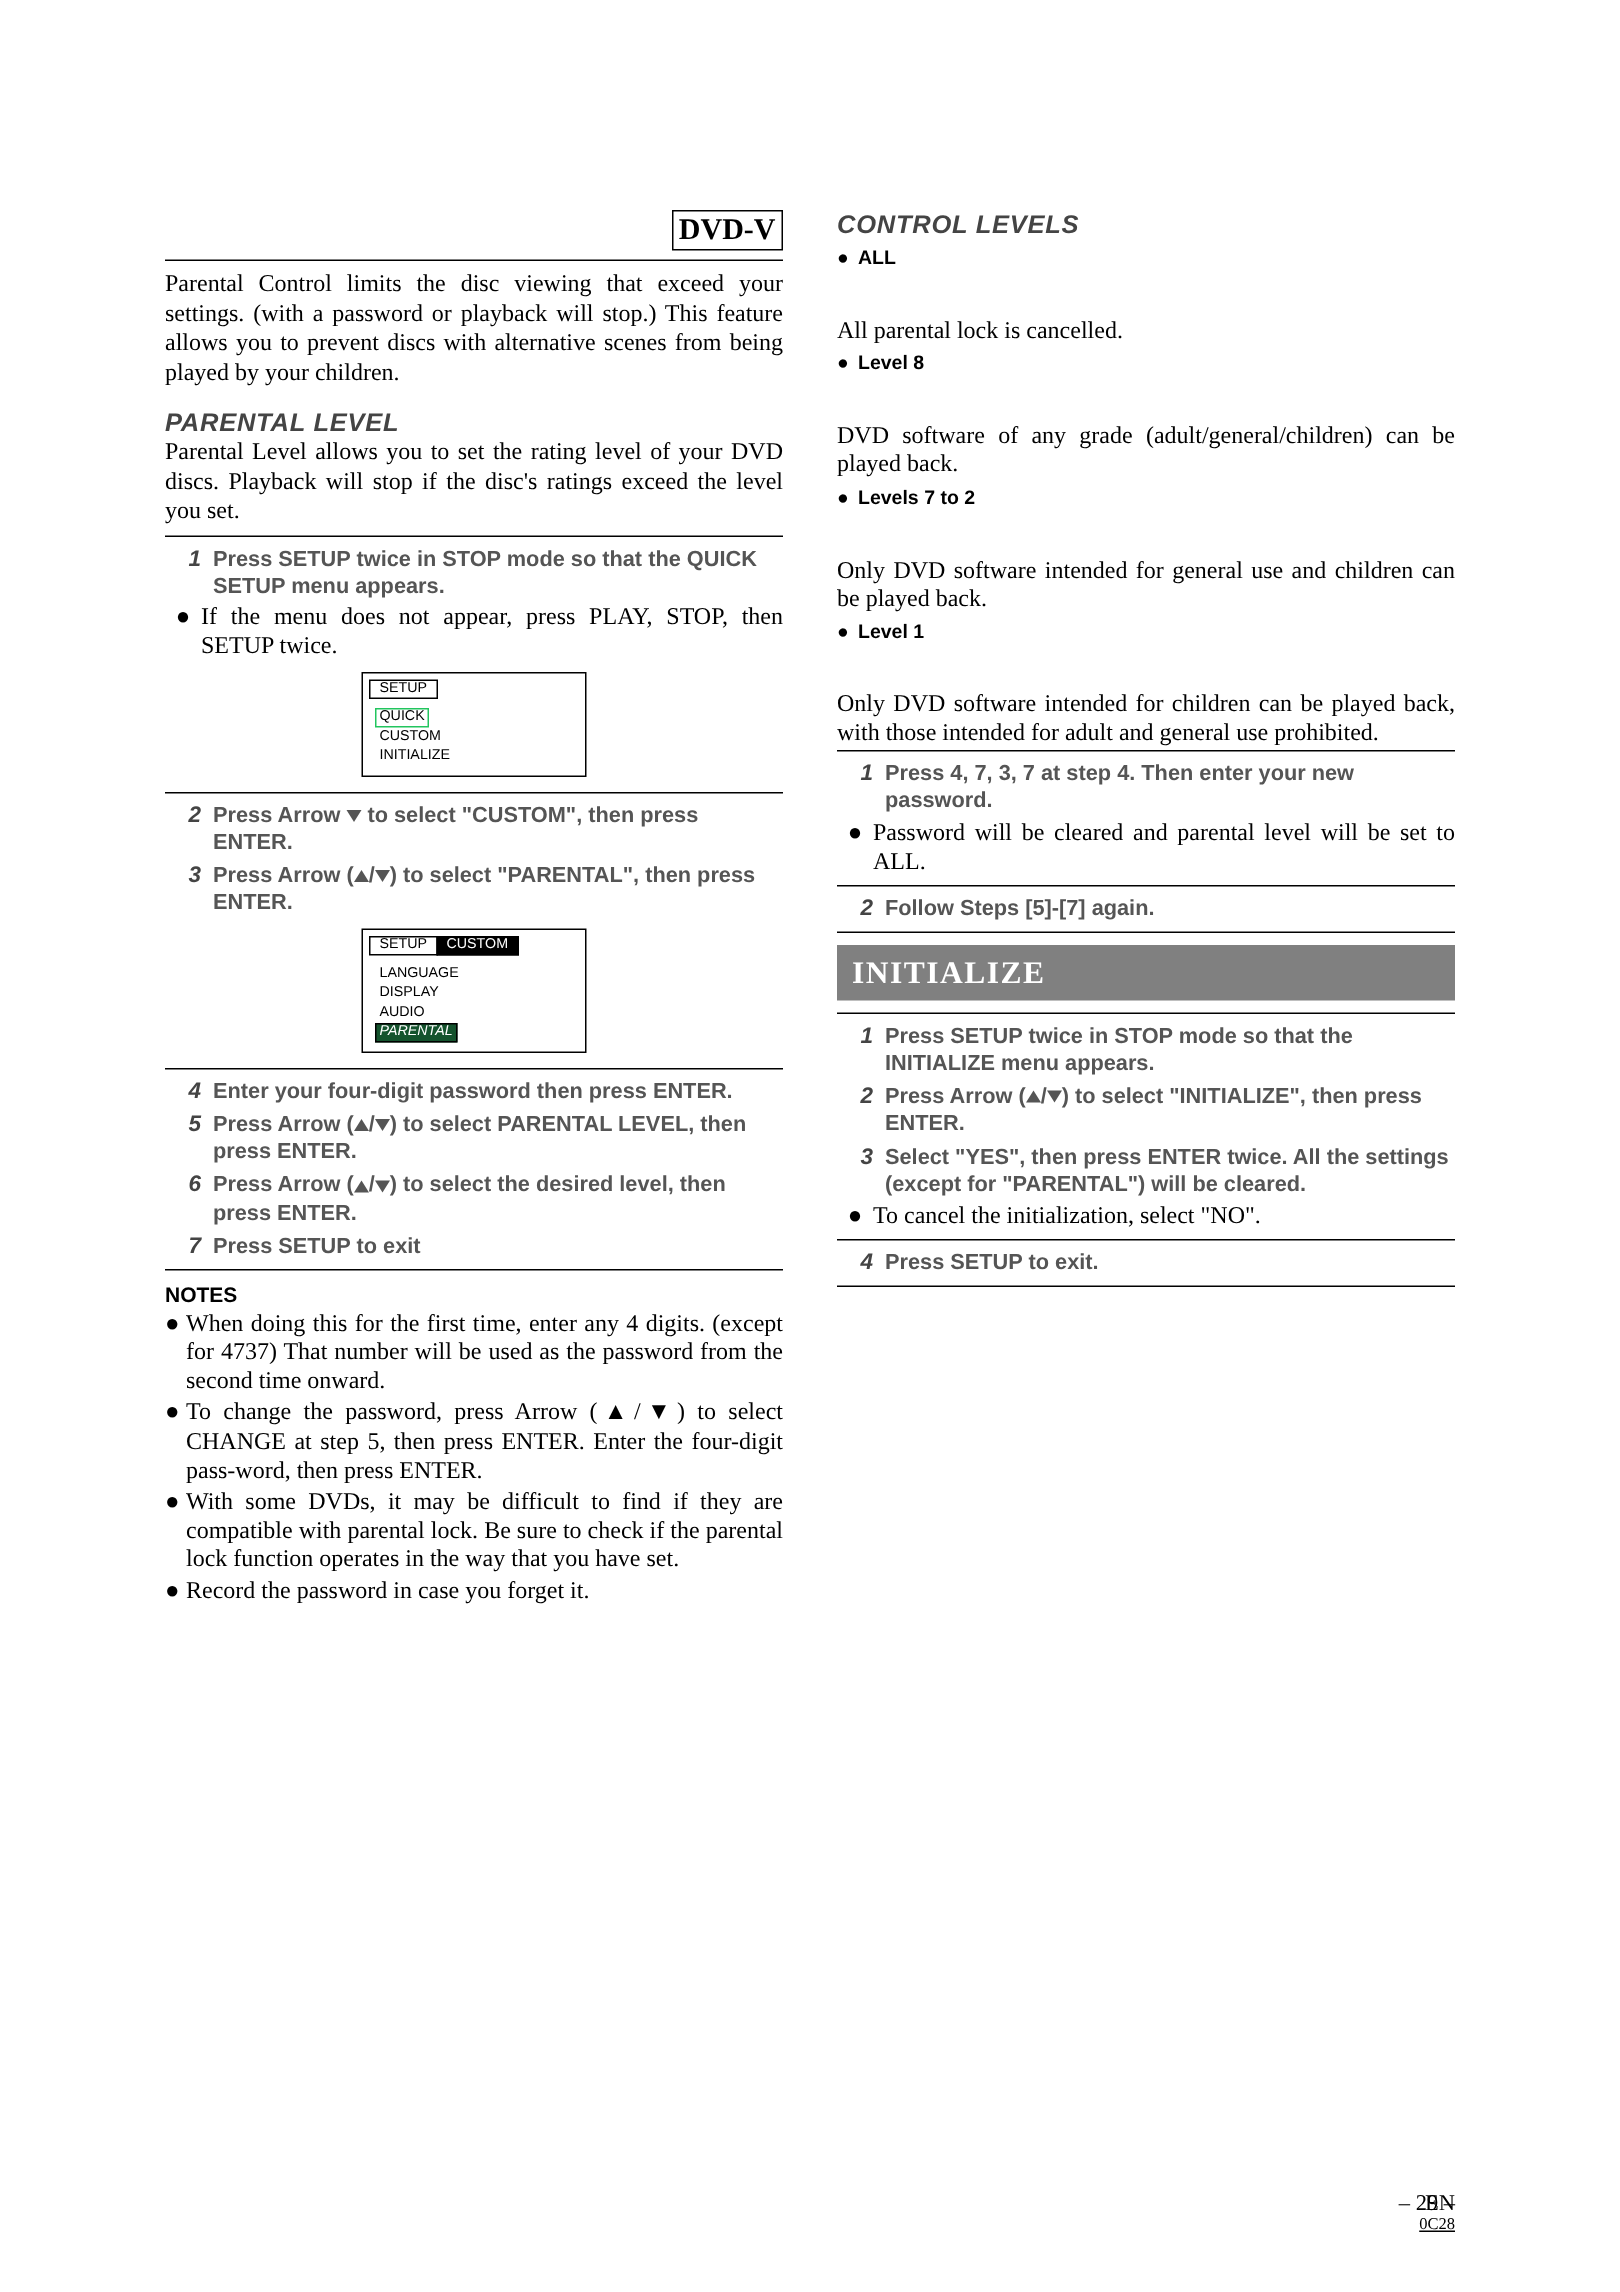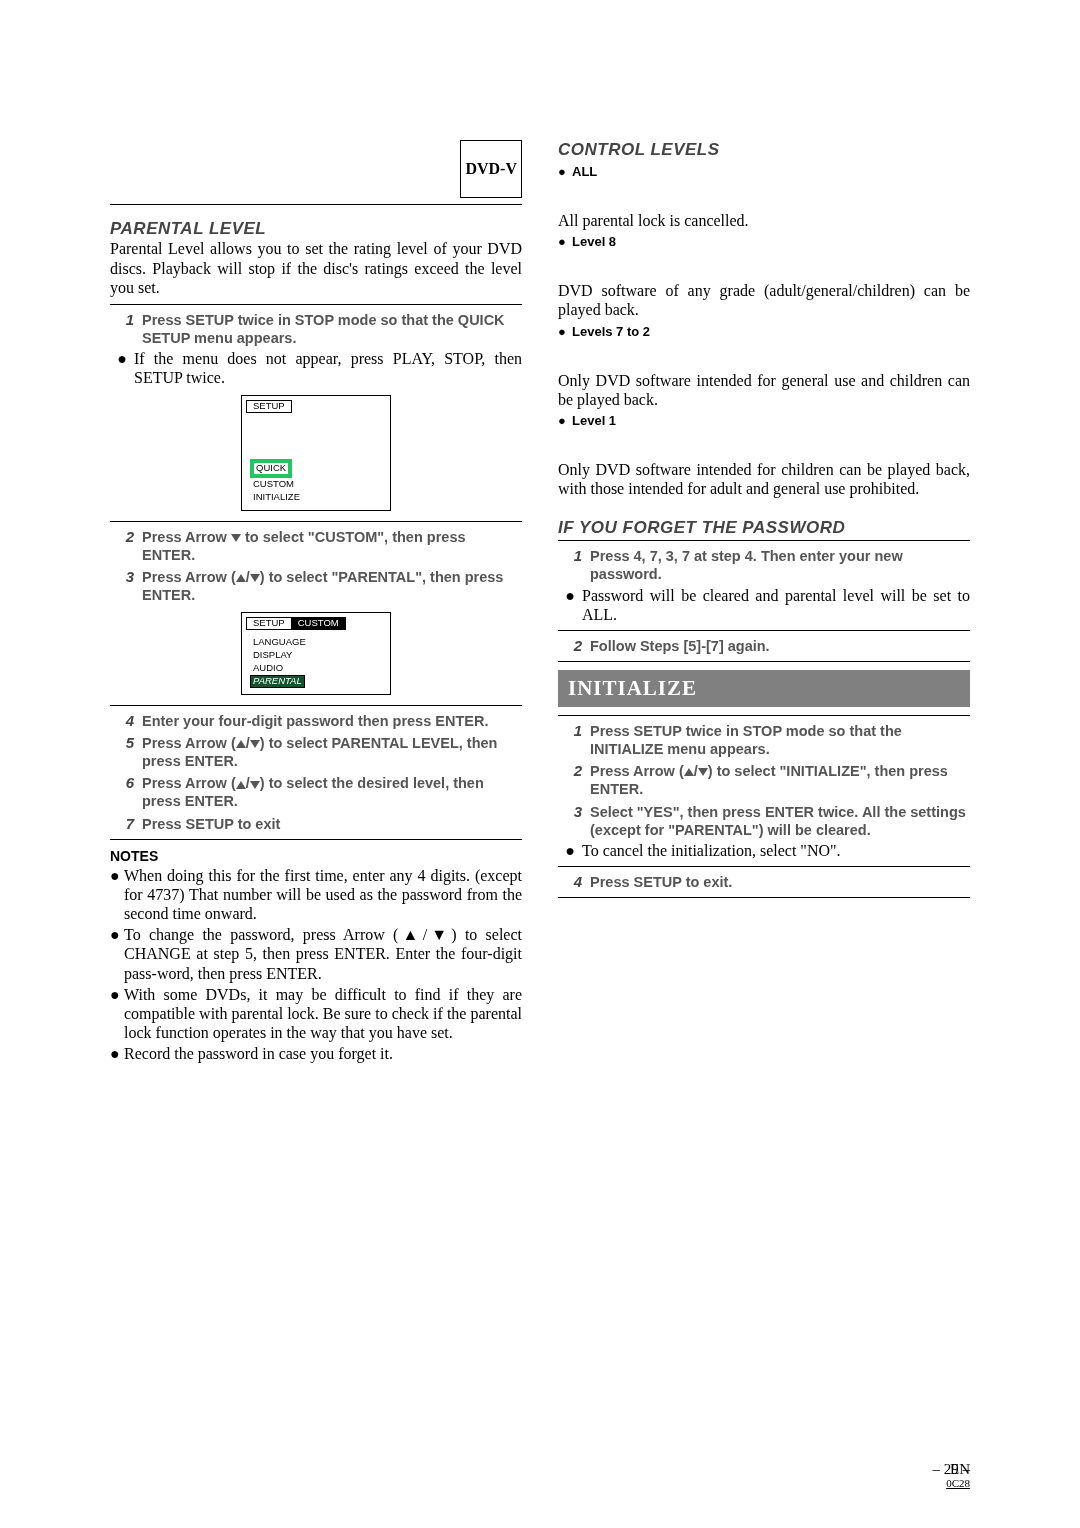--- a/index.html
+++ b/index.html
@@ -38,22 +38,22 @@
   }
   .dvdv-row {
     text-align: right;
     margin-bottom: 6px;
   }
   .dvdv {
     display: inline-block;
     border: 1.5px solid #000;
     font-family: "Times New Roman", serif;
     font-weight: bold;
-    font-size: 16px;
-    padding: 19px 4px;
+    font-size: 20px;
+    padding: 1px 4px;
   }
   .hrule {
     border-top: 1px solid #000;
     margin: 2px 0 6px 0;
   }
   .body-text {
     font-size: 16px;
     line-height: 1.22;
     text-align: justify;
   }
@@ -167,21 +167,21 @@
   }
   .osd .tab.sel { background: #000; color: #fff; }
   .osd .items {
     padding-left: 4px;
   }
   .osd .it {
     display: inline-block;
     padding: 0 2px;
     border: 1px solid transparent;
   }
-  .osd .it.box { border: 4px solid #22c55e; margin-top: 40px; }
+  .osd .it.box { border: 1px solid #22c55e; }
   .osd .it.sel { background: #14532d; color: #fff; border-color: #000; font-style: italic; }
   .footer {
     position: absolute;
     bottom: 50px;
     left: 110px;
     right: 110px;
     font-size: 15px;
   }
   .footer .pn { text-align: right; }
   .footer .lang { position: absolute; right: 0; top: 0; }
@@ -206,20 +206,21 @@
 <body>
 
 <div class="page">
   <div class="cols">
 
     <div class="col">
       <div class="dvdv-row">
         <span class="dvdv">DVD-V</span>
       </div>
       <div class="hrule"></div>
+      <div class="body-text">Parental Control limits the disc viewing that exceed your settings. (with a password or playback will stop.) This feature allows you to prevent discs with alternative scenes from being played by your children.</div>
 
       <div class="subhead">PARENTAL LEVEL</div>
       <div class="body-text">Parental Level allows you to set the rating level of your DVD discs. Playback will stop if the disc's ratings exceed the level you set.</div>
       <div class="hrule" style="margin-top:6px;"></div>
 
       <div class="step-row">
         <div class="step-num">1</div>
         <div class="step-text">Press SETUP twice in STOP mode so that the QUICK SETUP menu appears.</div>
       </div>
       <div class="step-sub">
@@ -328,21 +329,20 @@
           <span class="n-bullet">●</span>
           <span>Levels 7 to 2</span>
         </div>
       <div class="lvl-desc">Only DVD software intended for general use and children can be played back.</div>
       <div class="lvl-label">
           <span class="n-bullet">●</span>
           <span>Level 1</span>
         </div>
       <div class="lvl-desc">Only DVD software intended for children can be played back, with those intended for adult and general use prohibited.</div>
 
-      <div class="subhead" style="margin-top:20px;">IF YOU FORGET THE PASSWORD</div>
       <div class="hrule"></div>
       <div class="step-row">
         <div class="step-num">1</div>
         <div class="step-text">Press 4, 7, 3, 7 at step 4. Then enter your new password.</div>
       </div>
       <div class="step-sub">
         <div class="sub-bullet">●</div>
         <div class="sub-txt">Password will be cleared and parental level will be set to ALL.</div>
       </div>
       <div class="hrule" style="margin-top:6px;"></div>

